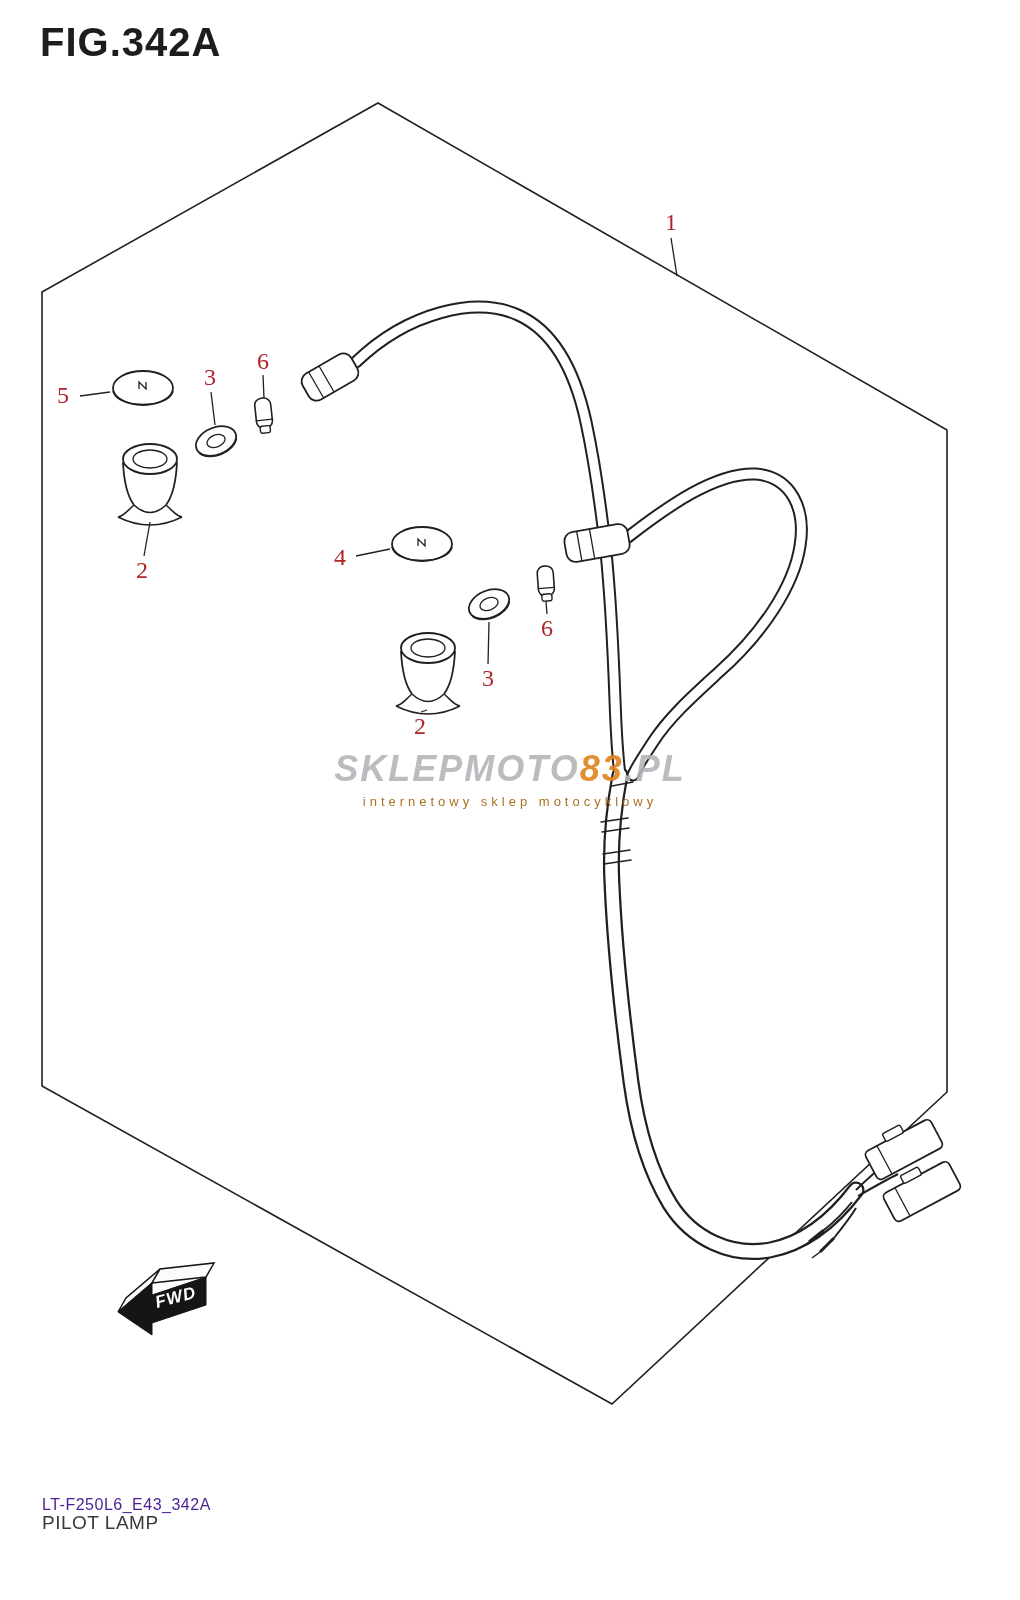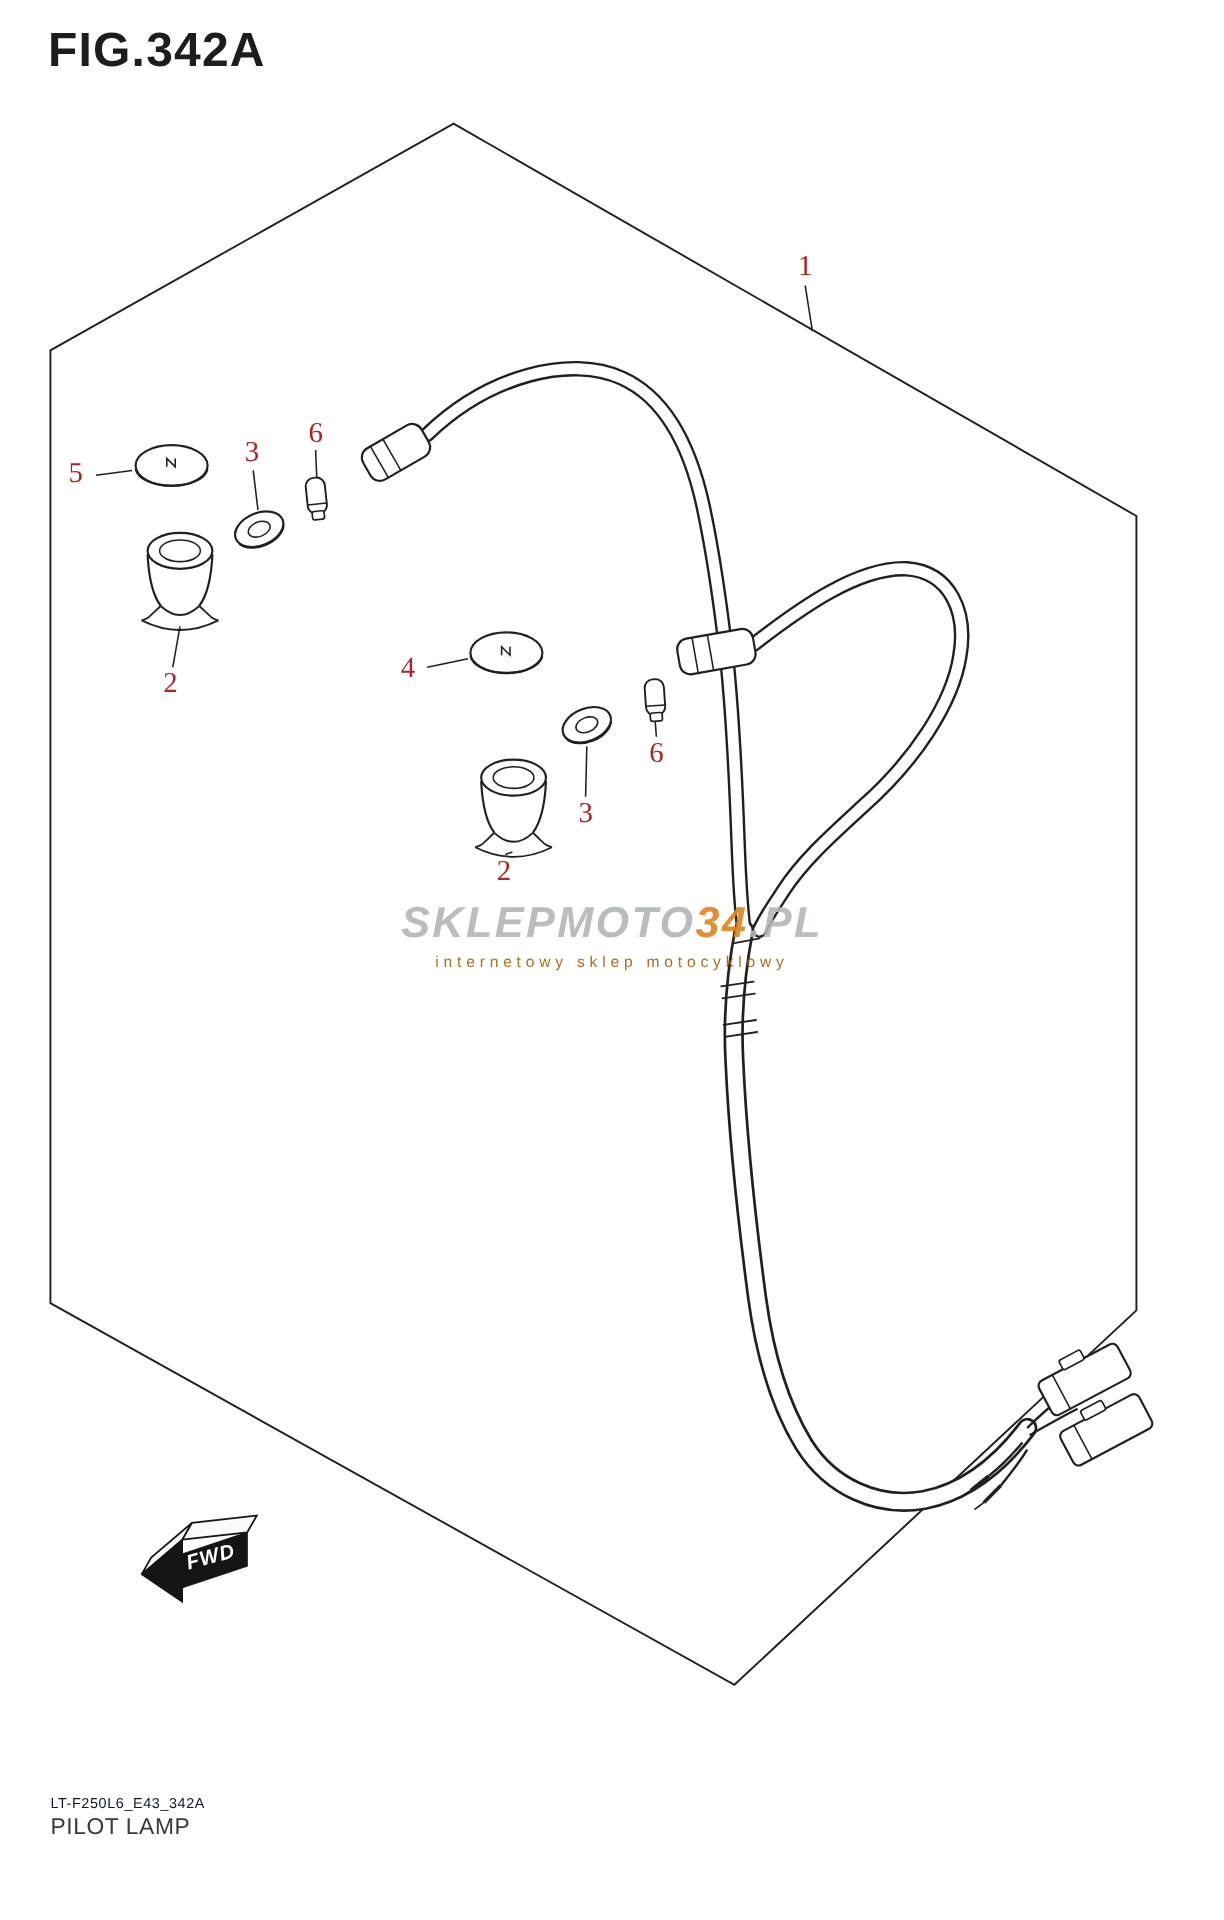--- a/index.html
+++ b/index.html
@@ -23,21 +23,21 @@
   }
   .watermark .brand{
     font-size:36px;font-weight:800;font-style:italic;letter-spacing:2px;
     color:#b2b6ba;
   }
   .watermark .brand .accent{color:#e0821c;}
   .watermark .tagline{
     margin-top:4px;font-size:13px;letter-spacing:4px;color:#a16207;
   }
   .footer-code{
-    position:absolute;left:42px;top:1496px;font-size:12px;color:#0f172a;letter-spacing:.5px;text-align:center;
+    position:absolute;left:42px;top:1496px;font-size:16px;color:#4c1d95;letter-spacing:.5px;text-align:center;
   }
   .footer-name{
     position:absolute;left:42px;top:1512px;font-size:19px;color:#3a3a3a;letter-spacing:.5px;
   }
   .stroke{fill:none;stroke:#231f20;}
 </style>
 </head>
 <body>
 
 <div class="canvas">
@@ -183,21 +183,21 @@
   <span class="callout" style="left:210px;top:377px">3</span>
   <span class="callout" style="left:263px;top:361px">6</span>
   <span class="callout" style="left:142px;top:570px">2</span>
   <span class="callout" style="left:340px;top:557px">4</span>
   <span class="callout" style="left:420px;top:726px">2</span>
   <span class="callout" style="left:488px;top:678px">3</span>
   <span class="callout" style="left:547px;top:628px">6</span>
 
   <div class="watermark">
     <div class="brand">
-      <span>SKLEPMOTO</span><span class="accent">34</span><span>.PL</span>
+      <span>SKLEPMOTO</span><span class="accent">83</span><span>.PL</span>
     </div>
     <div class="tagline">internetowy sklep motocyklowy</div>
   </div>
 
   <div class="footer-code">LT-F250L6_E43_342A</div>
   <div class="footer-name">PILOT LAMP</div>
 
 </div>
 
 </body></html>

